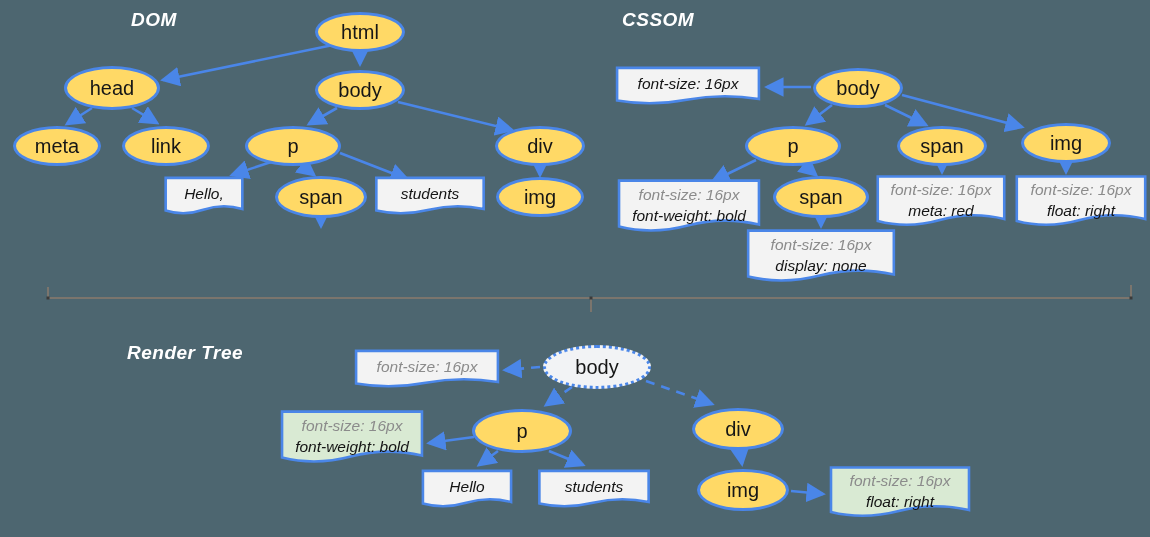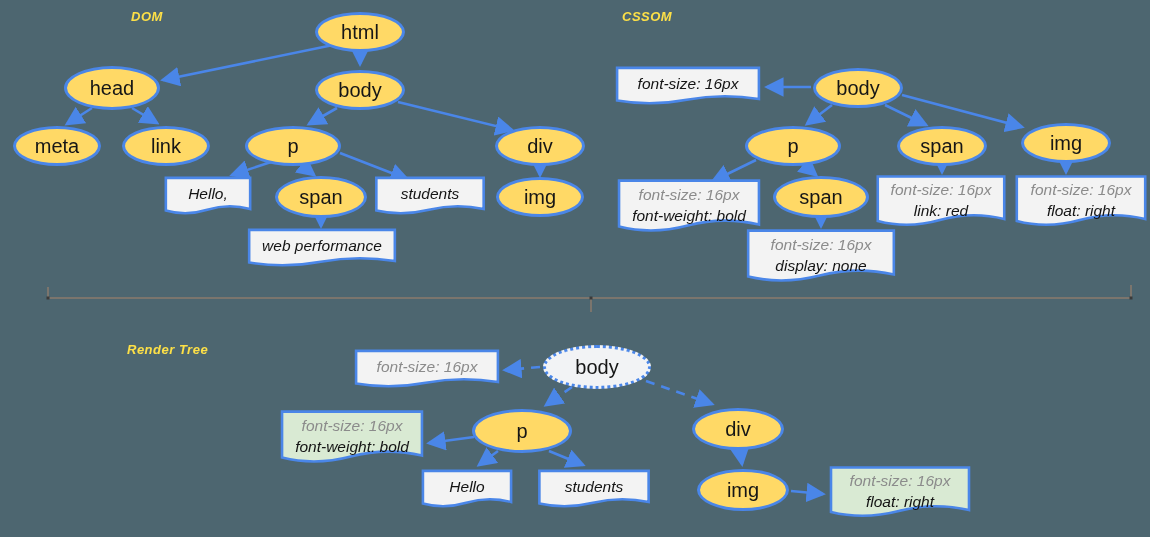--- a/index.html
+++ b/index.html
@@ -9,21 +9,21 @@
     font-family:"Liberation Sans", sans-serif;
   }
   #edges{position:absolute;left:0;top:0;width:1150px;height:537px;}
   .edge{stroke:var(--arrow,#4a86e8);stroke-width:2.6;fill:none;}
   .edge.dashed{stroke-dasharray:9 7;}
   #arrowhead path{fill:var(--arrow,#4a86e8);}
   .divider{stroke:var(--divider,#7b756d);stroke-width:2;fill:none;}
   .divdot{fill:#3a3a3a;}
 
   .tree-title{
-    position:absolute;color:#fde047;font-size:13px;font-weight:900;
+    position:absolute;color:#ffffff;font-size:19px;font-weight:900;
     font-style:italic;letter-spacing:.5px;white-space:nowrap;
   }
 
   .ellipse{
     position:absolute;border-radius:50%;
     background:var(--node-fill,#ffd966);
     border:3px solid var(--node-border,#4a86e8);
     display:flex;align-items:center;justify-content:center;
     box-sizing:border-box;color:#161616;font-size:20px;
   }
@@ -120,42 +120,34 @@
   <div class="ellipse" style="left:495px;top:126px;width:90px;height:40px;">
       <span>div</span>
     </div>
   <div class="ellipse" style="left:275px;top:176px;width:92px;height:42px;">
       <span>span</span>
     </div>
   <div class="ellipse" style="left:496px;top:177px;width:88px;height:40px;">
       <span>img</span>
     </div>
 
-  <div class="doc" style="left:164px;top:176px;width:88px;height:44px;">
+  <div class="doc" style="left:164px;top:176px;width:80px;height:44px;">
     <svg viewBox="0 0 120 60" preserveAspectRatio="none">
         <path d="M2.5,2.5 L117.5,2.5 L117.5,45 Q88,37 59,46 Q30,55 2.5,47 Z"></path>
       </svg>
     <div class="doc-text">
         <span class="black">Hello,</span>
       </div>
   </div>
   <div class="doc" style="left:374px;top:176px;width:112px;height:44px;">
     <svg viewBox="0 0 120 60" preserveAspectRatio="none">
         <path d="M2.5,2.5 L117.5,2.5 L117.5,45 Q88,37 59,46 Q30,55 2.5,47 Z"></path>
       </svg>
     <div class="doc-text">
         <span class="black">students</span>
-      </div>
-  </div>
-  <div class="doc" style="left:246px;top:228px;width:152px;height:44px;">
-    <svg viewBox="0 0 120 60" preserveAspectRatio="none">
-        <path d="M2.5,2.5 L117.5,2.5 L117.5,45 Q88,37 59,46 Q30,55 2.5,47 Z"></path>
-      </svg>
-    <div class="doc-text">
-        <span class="black">web performance</span>
       </div>
   </div>
 
   <div class="tree-title" style="left:622px;top:9px;">CSSOM</div>
 
   <div class="ellipse" style="left:813px;top:68px;width:90px;height:40px;">
       <span>body</span>
     </div>
   <div class="ellipse" style="left:745px;top:126px;width:96px;height:40px;">
       <span>p</span>
@@ -186,21 +178,21 @@
         <span class="gray">font-size: 16px</span>
         <span class="black">font-weight: bold</span>
       </div>
   </div>
   <div class="doc" style="left:875px;top:174px;width:132px;height:60px;">
     <svg viewBox="0 0 120 60" preserveAspectRatio="none">
         <path d="M2.5,2.5 L117.5,2.5 L117.5,45 Q88,37 59,46 Q30,55 2.5,47 Z"></path>
       </svg>
     <div class="doc-text">
         <span class="gray">font-size: 16px</span>
-        <span class="black">link: red</span>
+        <span class="black">meta: red</span>
       </div>
   </div>
   <div class="doc" style="left:1014px;top:174px;width:134px;height:60px;">
     <svg viewBox="0 0 120 60" preserveAspectRatio="none">
         <path d="M2.5,2.5 L117.5,2.5 L117.5,45 Q88,37 59,46 Q30,55 2.5,47 Z"></path>
       </svg>
     <div class="doc-text">
         <span class="gray">font-size: 16px</span>
         <span class="black">float: right</span>
       </div>

